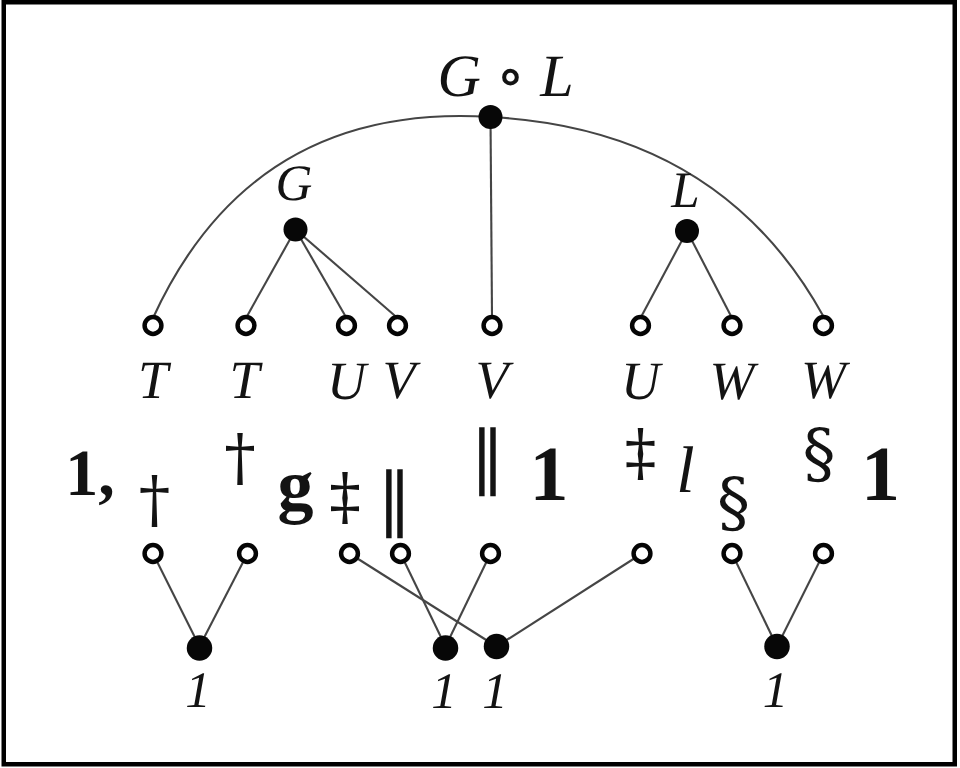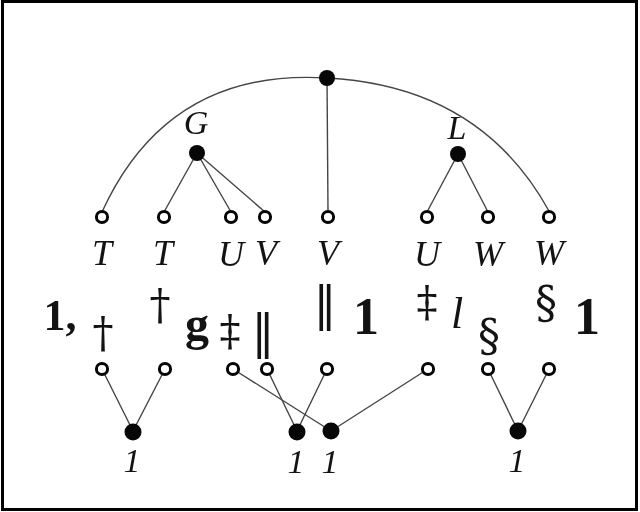--- a/index.html
+++ b/index.html
@@ -78,20 +78,21 @@
       <circle cx="327" cy="78" r="8"></circle>
       <circle cx="197" cy="153" r="8"></circle>
       <circle cx="458" cy="154" r="8"></circle>
       <circle cx="133" cy="432" r="8.5"></circle>
       <circle cx="297" cy="432" r="8.5"></circle>
       <circle cx="331" cy="431" r="8.5"></circle>
       <circle cx="518" cy="431" r="8.5"></circle>
     </g>
   </svg>
 
+  <span class="t it" style="left:337px; top:51px;  font-size:40px;">G ∘ L</span>
   <span class="t it" style="left:196px; top:123px; font-size:34px;">G</span>
   <span class="t it" style="left:457px; top:128px; font-size:34px;">L</span>
 
   <span class="t lbl" style="left:102px; top:253px;">T</span>
   <span class="t lbl" style="left:163px; top:253px;">T</span>
   <span class="t lbl" style="left:231px; top:254px;">U</span>
   <span class="t lbl" style="left:266px; top:253px;">V</span>
   <span class="t lbl" style="left:328px; top:253px;">V</span>
   <span class="t lbl" style="left:427px; top:254px;">U</span>
   <span class="t lbl" style="left:488px; top:254px;">W</span>

